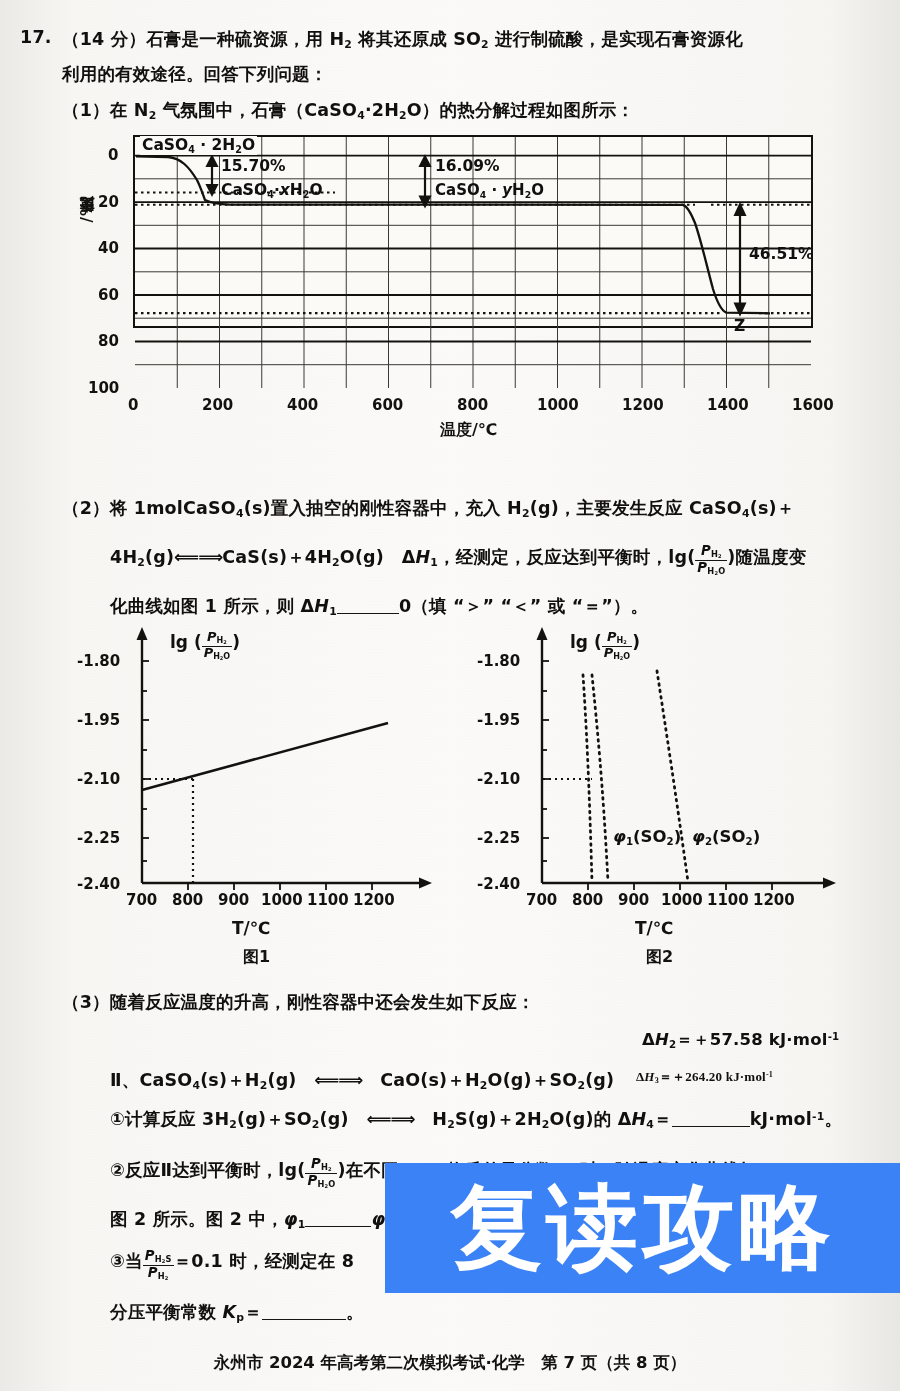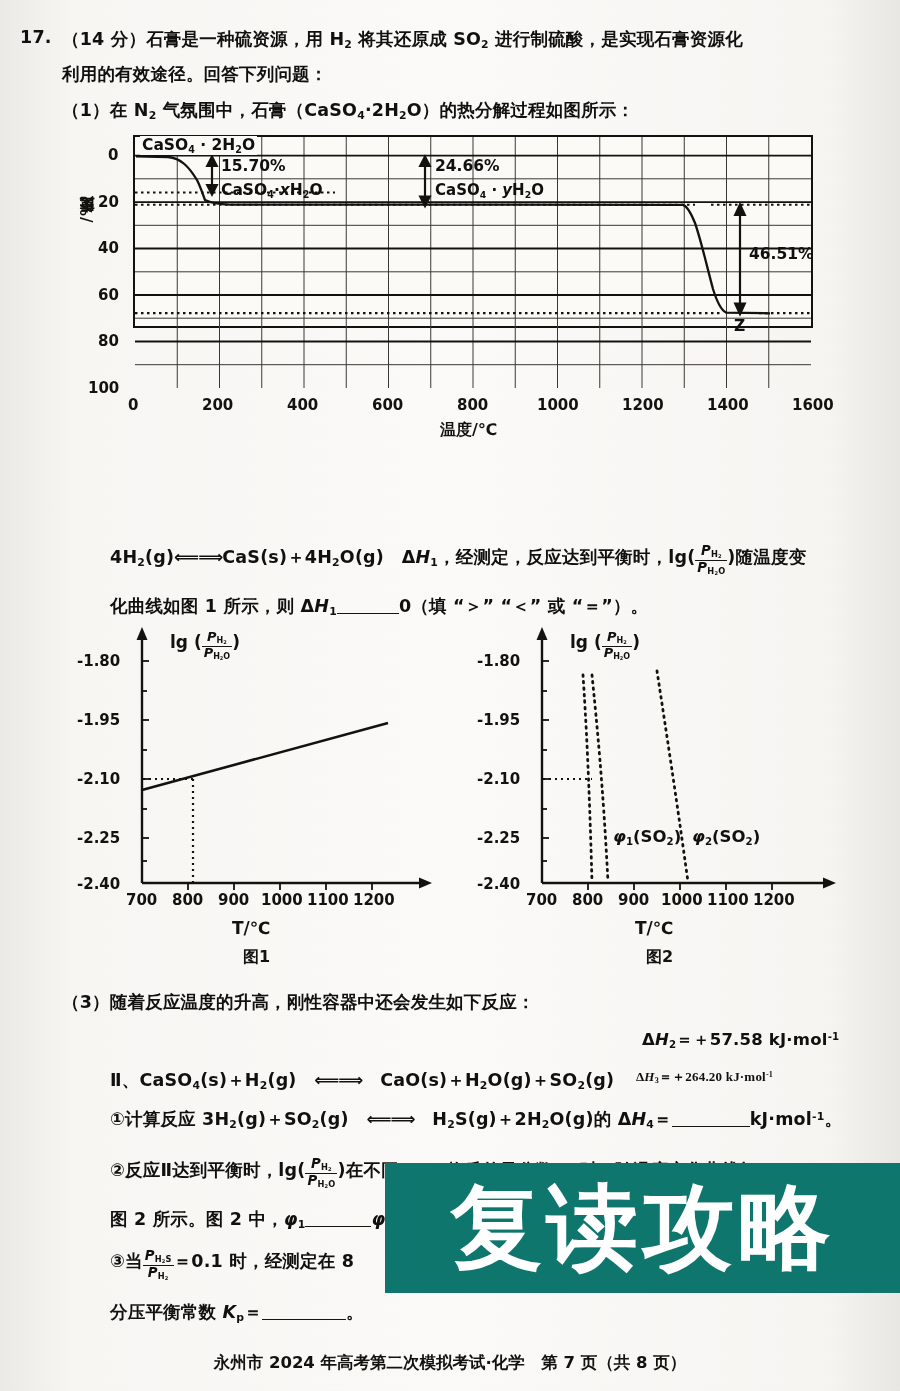--- a/index.html
+++ b/index.html
@@ -35,21 +35,21 @@
   #tga{position:absolute;left:133px;top:135px;width:680px;height:193px;
        border:2.2px solid #14120e;box-sizing:border-box;background:#fbfaf7;}
 
   .axlab{position:absolute;font-size:15px;font-weight:700;color:#14120e;}
 
   
   .fig{position:absolute;}
 
   
   #banner{position:absolute;left:385px;top:1163px;width:515px;height:130px;
-    background:#0f766e;display:flex;align-items:center;justify-content:center;}
+    background:#3b82f6;display:flex;align-items:center;justify-content:center;}
   #banner span{color:#fff;font-size:92px;font-weight:700;letter-spacing:4px;
     font-family:"DejaVu Sans","Liberation Sans",sans-serif;line-height:1;}
 
   .footer{position:absolute;left:0;right:0;top:1352px;text-align:center;
      font-size:16.5px;font-weight:700;color:#14120e;}
 </style>
 </head>
 <body>
 
 <div class="paper"></div>
@@ -126,21 +126,21 @@
       <g stroke="#14120e" stroke-width="2.2" fill="#14120e">
         <line x1="605" y1="72" x2="605" y2="172"></line>
         <polygon points="605,67.5 600.2,78 609.8,78"></polygon>
         <polygon points="605,177 600.2,166.5 609.8,166.5"></polygon>
       </g>
     </svg>
 
     <div style="position:absolute;left:5px;top:-1px;font-size:15.5px;font-weight:700;background:#fbfaf7;padding:0 2px;">CaSO<sub>4</sub> · 2H<sub>2</sub>O</div>
     <div style="position:absolute;left:86px;top:20px;font-size:15.5px;font-weight:700;">15.70%</div>
     <div style="position:absolute;left:86px;top:44px;font-size:15.5px;font-weight:700;">CaSO<sub>4</sub>·<span class="ital">x</span>H<sub>2</sub>O</div>
-    <div style="position:absolute;left:300px;top:20px;font-size:15.5px;font-weight:700;">24.66%</div>
+    <div style="position:absolute;left:300px;top:20px;font-size:15.5px;font-weight:700;">16.09%</div>
     <div style="position:absolute;left:300px;top:44px;font-size:15px;font-weight:700;">CaSO<sub>4</sub> · <span class="ital">y</span>H<sub>2</sub>O</div>
     <div style="position:absolute;left:614px;top:108px;font-size:15.5px;font-weight:700;">46.51%</div>
     <div style="position:absolute;left:599px;top:180px;font-size:15.5px;font-weight:700;">Z</div>
   </div>
 
   <div class="axlab" style="left:108px;top:146px;">0</div>
   <div class="axlab" style="left:98px;top:193px;">20</div>
   <div class="axlab" style="left:98px;top:239px;">40</div>
   <div class="axlab" style="left:98px;top:286px;">60</div>
   <div class="axlab" style="left:98px;top:332px;">80</div>
@@ -151,20 +151,21 @@
   <div class="axlab" style="left:287px;top:396px;">400</div>
   <div class="axlab" style="left:372px;top:396px;">600</div>
   <div class="axlab" style="left:457px;top:396px;">800</div>
   <div class="axlab" style="left:537px;top:396px;">1000</div>
   <div class="axlab" style="left:622px;top:396px;">1200</div>
   <div class="axlab" style="left:707px;top:396px;">1400</div>
   <div class="axlab" style="left:792px;top:396px;">1600</div>
   <div class="axlab" style="left:440px;top:420px;font-size:16px;">温度/℃</div>
 
 
+  <div class="txt cn" style="left:62px;top:496px;">（2）将 1molCaSO<sub>4</sub>(s)置入抽空的刚性容器中，充入 H<sub>2</sub>(g)，主要发生反应 CaSO<sub>4</sub>(s)＋</div>
 
   <div class="txt cn" style="left:110px;top:544px;">4H<sub>2</sub>(g)<span style="letter-spacing:-1px;">⟸⟹</span>CaS(s)＋4H<sub>2</sub>O(g)　Δ<span class="ital">H</span><sub>1</sub>，经测定，反应达到平衡时，lg(<span class="frac"><span class="num"><span class="ital">P</span><sub>H<sub>2</sub></sub></span><span class="den"><span class="ital">P</span><sub>H<sub>2</sub>O</sub></span></span>)随温度变</div>
 
   <div class="txt cn" style="left:110px;top:594px;">化曲线如图 1 所示，则 Δ<span class="ital">H</span><sub>1</sub><span class="blank" style="width:62px"></span>0（填 “＞” “＜” 或 “＝”）。</div>
 
   <div class="fig" style="left:80px;top:625px;width:370px;height:345px;">
     <svg width="370" height="290" viewBox="0 0 370 290">
 
       <line x1="62" y1="8" x2="62" y2="258" stroke="#14120e" stroke-width="2.4"></line>
       <polygon points="62,2 56.5,15 67.5,15" fill="#14120e"></polygon>

